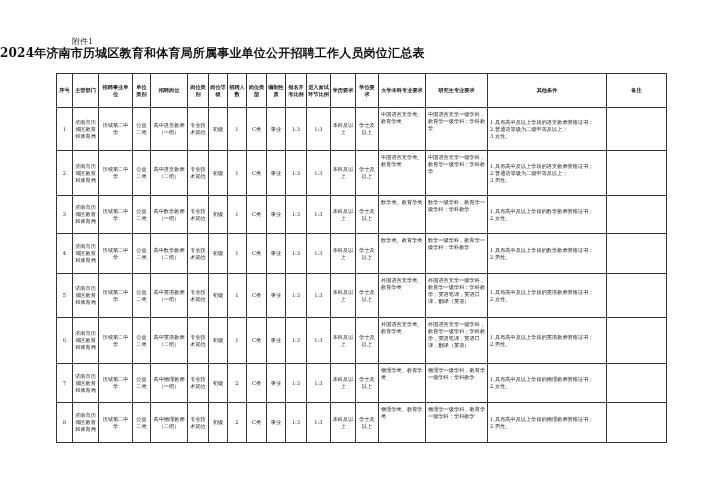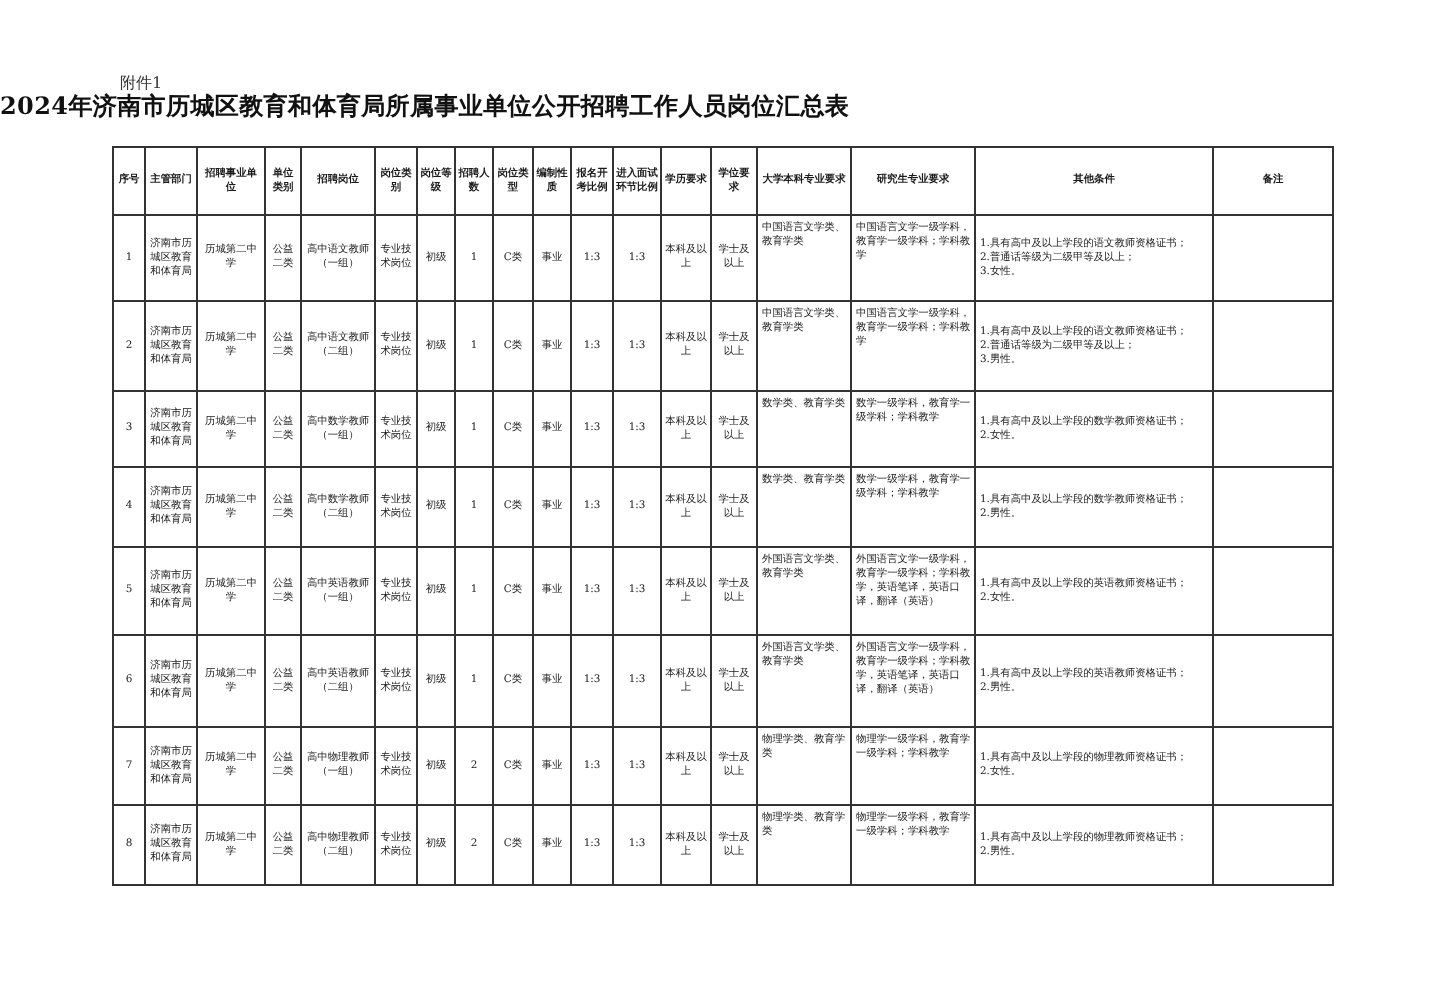--- a/index.html
+++ b/index.html
@@ -1,17 +1,17 @@
 <!DOCTYPE html>
 <html><head>
 <meta charset="utf-8">
 <style>
   html, body { margin:0; padding:0; background:#ffffff; }
   body { width:723px; height:500px; position:relative; overflow:hidden; font-family:"DejaVu Serif","Liberation Serif",serif; color:#1a1a1a; }
-  .attach { position:absolute; left:60px; top:36px; font-size:8px; color:#333;text-align:center; }
+  .attach { position:absolute; left:72px; top:36px; font-size:8px; color:#333;text-align:center; }
   .title { position:absolute; left:0; width:577px; top:45px; text-align:left; font-size:12px; font-weight:bold; letter-spacing:0.2px; color:#111; }
   table { position:absolute; left:56px; top:73px; border-collapse:collapse; table-layout:fixed; width:610px; }
   td, th { border:1px solid #333; font-size:5.2px; line-height:7px; padding:0 1px; text-align:center; vertical-align:middle; font-weight:normal; overflow:hidden; word-break:break-all; }
   th { height:33px; font-weight:bold; }
   td.l { text-align:left; padding-left:2px; }
   td.lt { text-align:left; vertical-align:top; padding-top:3px; padding-left:2px; }
 </style>
 </head>
 <body>
 

